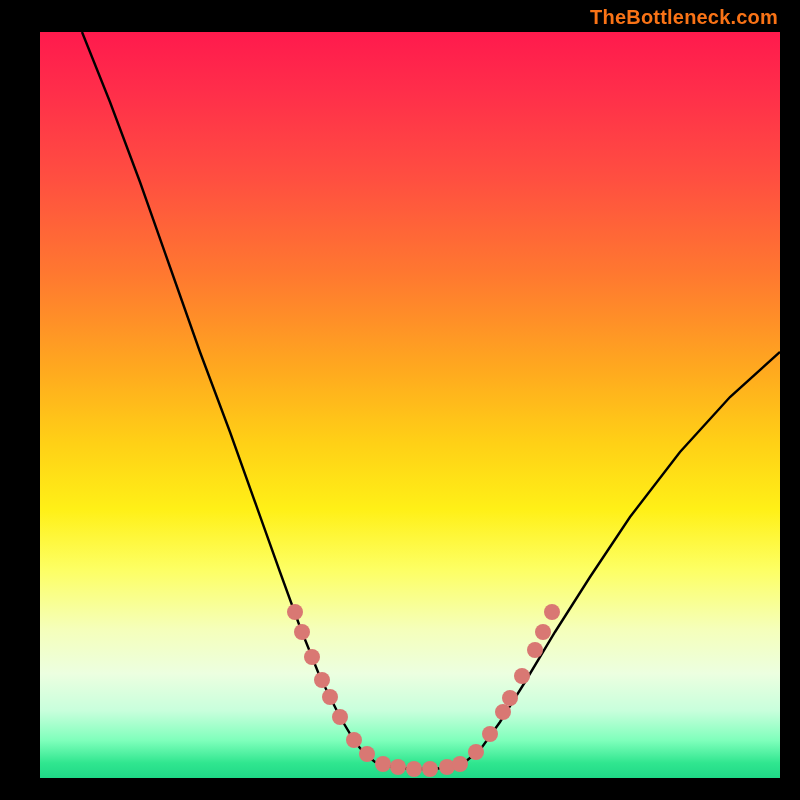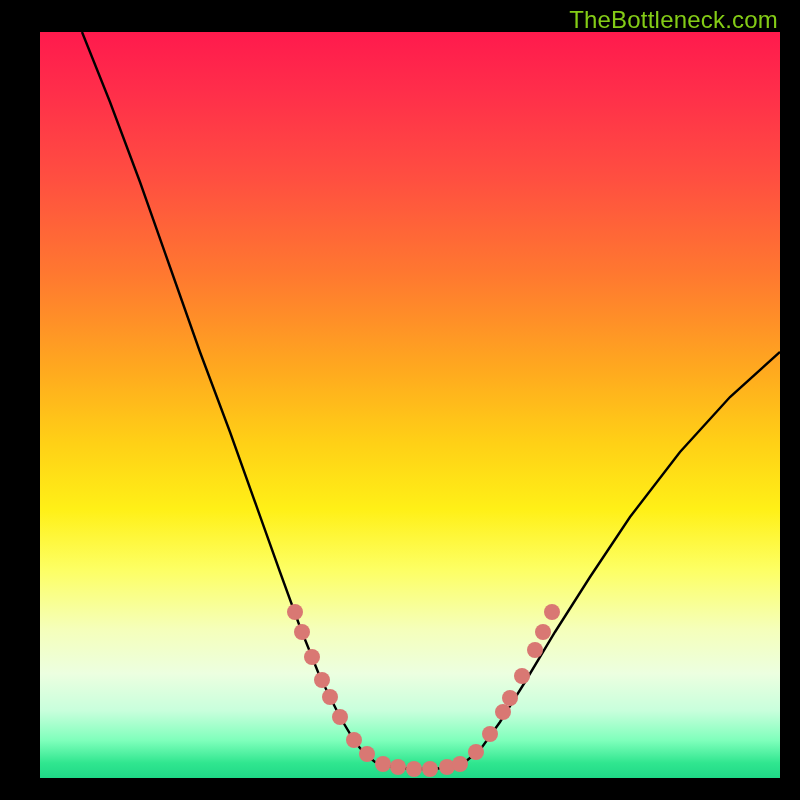--- a/index.html
+++ b/index.html
@@ -37,23 +37,23 @@
       #c8ffdc 91%,
       #7effbb 95%,
       #30e68f 98%,
       #1fd887 100%
     );
   }
   .attribution {
     position: absolute;
     top: 6px;
     right: 22px;
-    color: #84cc16;
-    font-size: 24px;
-    font-weight: 400;
+    color: #f97316;
+    font-size: 20px;
+    font-weight: 700;
     letter-spacing: 0.2px;
   }
   svg.curve {
     position: absolute;
     inset: 0;
   }
 </style>
 </head>
 <body>
 

